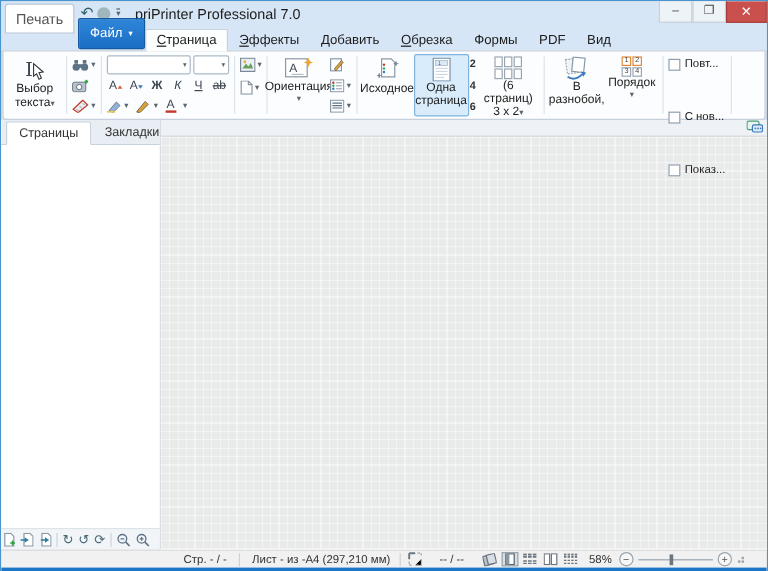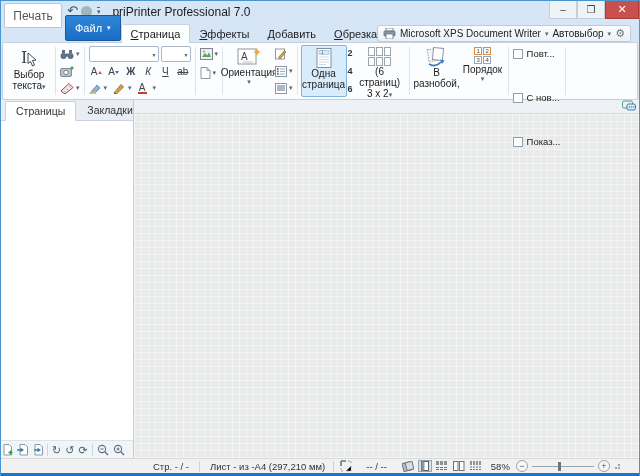--- a/index.html
+++ b/index.html
@@ -137,32 +137,20 @@
       <span>Файл</span>
       <span class="caret">▾</span>
     </div>
     <span class="rtab active u-first">Страница</span>
     <span class="rtab u-first">Эффекты</span>
     <span class="rtab">Добавить</span>
     <span class="rtab u-first">Обрезка</span>
     <span class="rtab">Формы</span>
     <span class="rtab">PDF</span>
     <span class="rtab">Вид</span>
-    <div class="printer-box">
-      <svg width="13" height="11" viewBox="0 0 13 11">
-        <rect x="3" y="0" width="7" height="3" fill="#fff" stroke="#6a7682" stroke-width="0.8"></rect>
-        <rect x="1" y="3" width="11" height="5" rx="1" fill="#8a98a6" stroke="#5e6a76" stroke-width="0.8"></rect>
-        <rect x="3" y="6" width="7" height="5" fill="#fff" stroke="#6a7682" stroke-width="0.8"></rect>
-      </svg>
-      <span class="txt">Microsoft XPS Document Writer</span>
-      <span class="caret">▾</span>
-      <span class="txt">Автовыбор</span>
-      <span class="caret">▾</span>
-      <span class="gear">⚙</span>
-    </div>
   </div>
 
   <div class="ribbon">
 
     <div class="grp">
       <div class="rb-big">
         <svg width="22" height="22" viewBox="0 0 22 22">
           <text x="3" y="16" font-family="DejaVu Serif,serif" font-size="16" fill="#3c4650">I</text>
           <polygon points="10,6 18,13 14.5,13.5 16.5,18 14.5,19 12.5,14.5 10,16.5" fill="#fff" stroke="#333" stroke-width="0.9"></polygon>
         </svg>
@@ -301,20 +289,32 @@
         <svg width="12" height="11" viewBox="0 0 12 11">
           <rect x="0.5" y="0.5" width="11" height="10" fill="#fff" stroke="#8a98a6"></rect>
           <path d="M2 3 h8 M2 5 h8 M2 7 h8" stroke="#5e7286" stroke-width="1"></path>
         </svg>
         <span class="caret">▾</span>
       </div>
     </div>
     <div class="rsep"></div>
 
     <div class="grp">
+      <div class="rb-big" style="width:44px">
+        <svg width="22" height="22" viewBox="0 0 22 22">
+          <path d="M6 2 h8 l3 3 v12 h-11 z" fill="#fff" stroke="#8a98a6" stroke-width="1"></path>
+          <circle cx="8" cy="7" r="1" fill="#c0392b"></circle>
+            <circle cx="8" cy="10" r="1" fill="#27ae60"></circle>
+            <circle cx="8" cy="13" r="1" fill="#2980b9"></circle>
+          <polygon points="4,14 5,16 4,18 3,16" fill="#7a8696"></polygon>
+            <polygon points="18,4 19,6 18,8 17,6" fill="#7a8696"></polygon>
+          <path d="M2 16 h4 M4 14 v4 M16 6 h4 M18 4 v4" stroke="#7a8696" stroke-width="0.7"></path>
+        </svg>
+        <span class="lbl">Исходное</span>
+      </div>
       <div class="rb-big sel" style="width:46px">
         <svg width="16" height="20" viewBox="0 0 16 20">
           <rect x="1" y="0.5" width="14" height="19" fill="#fff" stroke="#7a92aa" stroke-width="1"></rect>
           <rect x="3" y="2.5" width="10" height="4" fill="#dce8f4" stroke="#9ab2ca" stroke-width="0.6"></rect>
           <text x="5" y="6" font-size="4.5" fill="#3c64a0" font-family="Liberation Sans,sans-serif">1</text>
           <path d="M3 9 h10 M3 11.5 h10 M3 14 h10 M3 16.5 h7" stroke="#c2d0de" stroke-width="0.8"></path>
         </svg>
         <span class="lbl">Одна</span>
         <span class="lbl">страница</span>
       </div>

